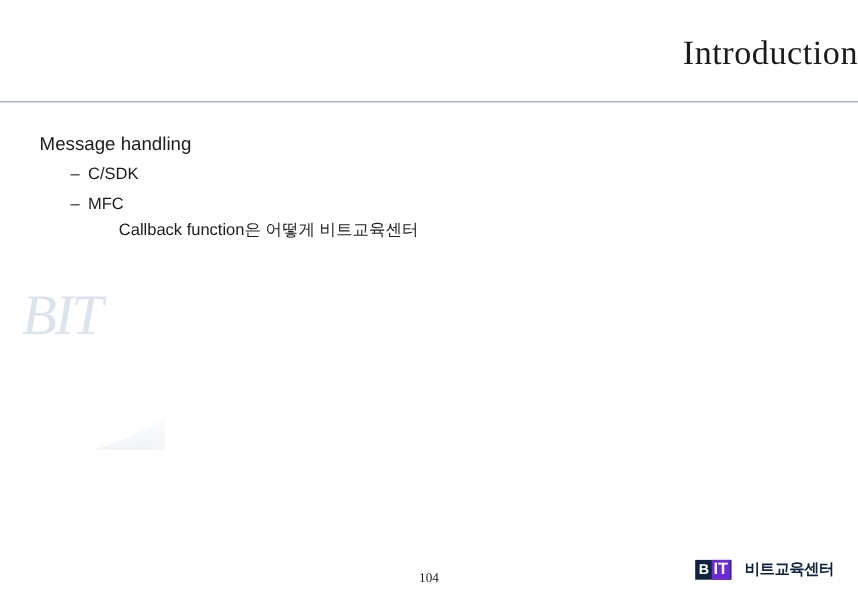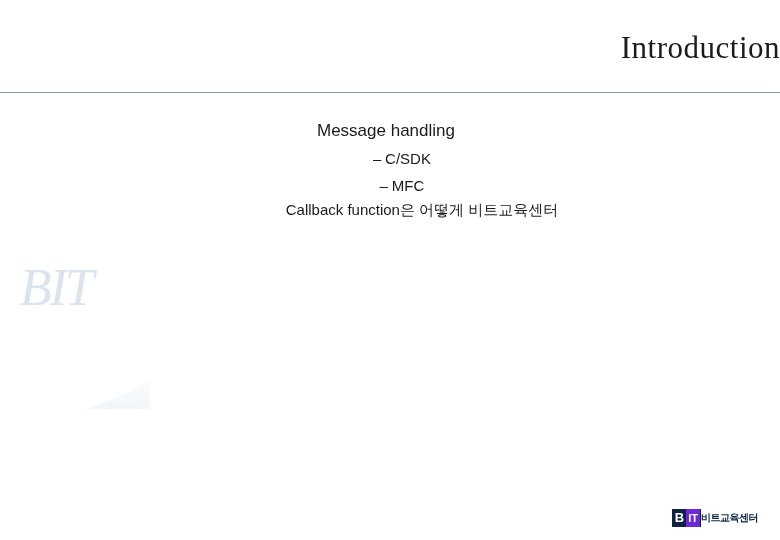--- a/index.html
+++ b/index.html
@@ -108,21 +108,20 @@
     height: 1px;
     background: #8a9aa8;
   }
 
   
   .body-area {
     position: absolute;
     left: 36px;
     top: 118px;
     width: 700px;
-    text-align: center;
   }
   .lvl1 {
     font-family: "Liberation Sans", sans-serif;
     font-size: 17px;
     color: #1b1b1b;
     line-height: 1.55;
     margin: 0 0 2px 0;
   }
   .lvl2 {
     font-family: "Liberation Sans", sans-serif;
@@ -178,27 +177,27 @@
   }
   .logo-mark .b {
     padding: 1px 1px 0 2px;
     line-height: 16px;
   }
   .logo-mark .it {
     background: #6d28d9;
     color: #ffffff;
     padding: 1px 2px 0 2px;
     line-height: 16px;
-    font-size: 11px;
+    font-size: 15px;
     margin-left: 1px;
   }
   .logo-text {
-    margin-left: 0;
-    font-family: "Liberation Sans", sans-serif;
-    font-size: 10px;
+    margin-left: 12px;
+    font-family: "Liberation Sans", sans-serif;
+    font-size: 14px;
     font-weight: bold;
     color: #0d2340;
     letter-spacing: -0.5px;
   }
 </style>
 </head>
 <body>
 
 <div class="slide">
 
@@ -219,20 +218,21 @@
     <p class="lvl2">
       <span class="dash">–</span><span>C/SDK</span>
     </p>
 
     <p class="lvl2">
       <span class="dash">–</span><span>MFC</span>
     </p>
     <p class="lvl3">Callback function은 어떻게 비트교육센터</p>
   </div>
 
+  <div class="page-number">104</div>
 
   <div class="logo">
     <span class="logo-mark">
       <span class="b">B</span>
       <span class="it">IT</span>
     </span>
     <span class="logo-text">비트교육센터</span>
   </div>
 
 </div>

